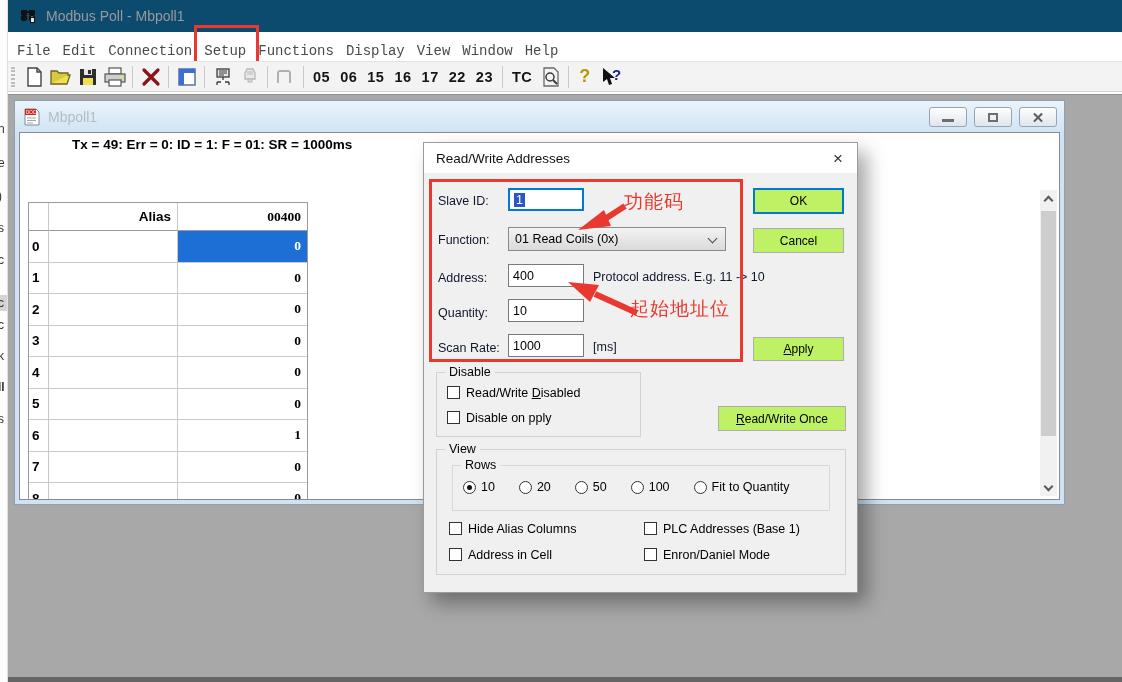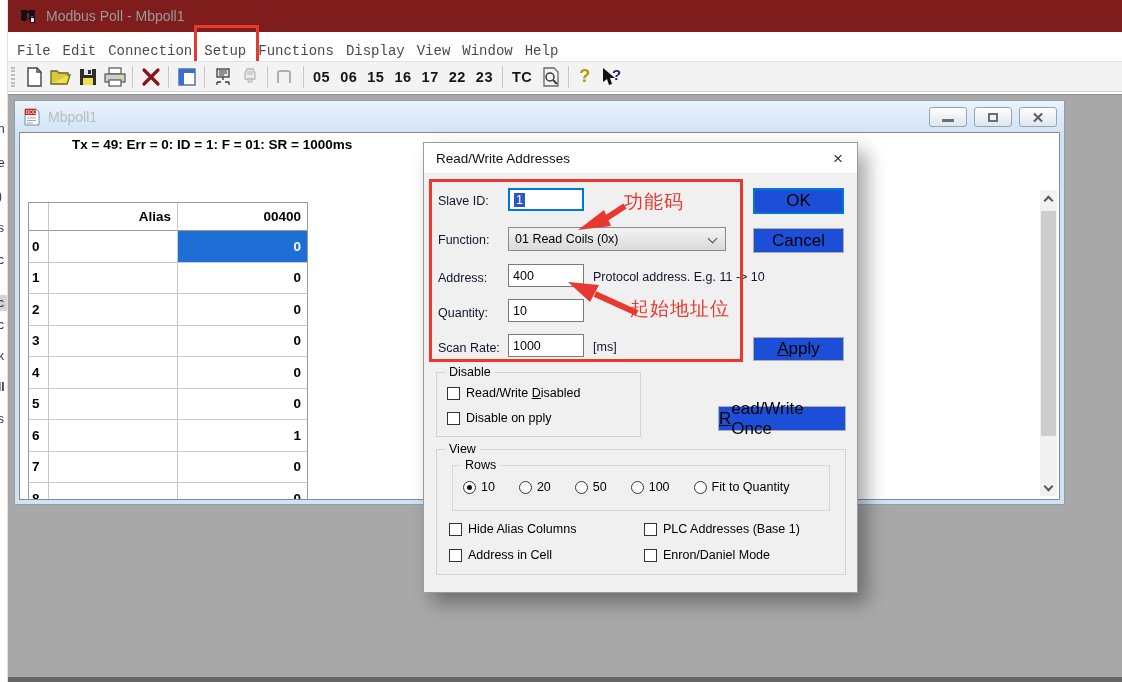--- a/index.html
+++ b/index.html
@@ -7,21 +7,21 @@
   body { font-family:"Liberation Sans", sans-serif; background:#fff; position:relative; }
   .screen { position:absolute; left:0; top:0; width:1122px; height:682px; overflow:hidden; background:#fff; }
 
   
   .bg-sliver { position:absolute; left:0; top:0; width:8px; height:682px; background:#fdfdfd; overflow:hidden; border-right:1px solid #e0e0e0; }
   .bg-sliver .frag { position:absolute; left:-2px; font-size:12px; color:#333; }
   .bg-sliver .selband { position:absolute; left:0; top:295px; width:8px; height:16px; background:#d4d4d4; }
 
   
   .app-top { position:absolute; left:8px; top:0; right:0; height:95px; background:#ffffff; }
-  .titlebar { position:absolute; left:0; top:0; right:0; height:32px; display:flex; align-items:center; padding-left:12px; background:#7f1d1d; }
+  .titlebar { position:absolute; left:0; top:0; right:0; height:32px; display:flex; align-items:center; padding-left:12px; background:#0c4a6e; }
   .titlebar .apptitle { margin-left:8px; font-size:14px; color:#9a9a9a; }
   .menubar { position:absolute; left:0; top:32px; right:0; height:29px; display:flex; align-items:flex-end; gap:10px; padding-left:8px; background:#fff; font-size:14px; color:#4a4a4a; overflow:visible;font-family:Liberation Mono, monospace; }
   .menubar .mi { position:relative; padding:2px 1px; cursor:default; }
   .setup-ann { position:absolute; left:-9px; right:-12px; top:-16px; bottom:-14px; border:3px solid #e8382f; pointer-events:none; }
   .toolbar { position:absolute; left:0; top:61px; right:0; height:31px; background:#f3f3f3; border-top:1px solid #e2e2e2; border-bottom:1px solid #d2d2d2; display:flex; align-items:center; padding-left:2px; }
   .grip { width:4px; height:20px; border-left:2px dotted #bdbdbd; border-right:2px dotted #bdbdbd; margin:0 5px 0 1px; }
   .tbtn { width:27px; height:26px; display:flex; align-items:center; justify-content:center; }
   .tsep { width:1px; height:22px; background:#c8c8c8; margin:0 4px; }
   .numbtn { font-weight:700; font-size:14.5px; color:#151515; padding:2px 5px; letter-spacing:0.5px; }
   .qmark { font-weight:700; font-size:18px; color:#b99700; padding:0 6px; }
@@ -43,21 +43,21 @@
   .statusline { position:absolute; left:7px; top:4px; font-size:13.5px; font-weight:700; color:#000;margin-left:45px; }
 
   
   .grid { position:absolute; left:8px; top:57px; width:280px; border:1px solid #9a9a9a; background:#fff;margin-top:12px; }
   .grow { display:flex; height:31.5px; }
   .grow.hdr { height:28px; }
   .cell { border-right:1px solid #c9c9c9; border-bottom:1px solid #c9c9c9; display:flex; align-items:center; font-size:13.5px; }
   .hdr .cell { border-bottom:1px solid #9a9a9a; font-weight:700; }
   .cell.num { width:20px; justify-content:flex-start; padding-left:3px; font-weight:700; }
   .cell.alias { width:129px; justify-content:flex-end; padding-right:6px; font-weight:700; }
-  .cell.val { width:129px; justify-content:flex-end; padding-right:6px; font-weight:700; border-right:none; }
+  .cell.val { width:129px; justify-content:flex-end; padding-right:6px; font-weight:700; border-right:none;font-family:Liberation Serif, serif; }
   .cell.sel { background:#1d6fd5; color:#fff; }
 
   
   .vscroll { position:absolute; right:2px; top:57px; bottom:3px; width:17px; background:#f1f1f1; }
   .varrow { position:absolute; left:0; width:17px; height:16px; display:flex; align-items:center; justify-content:center; }
   .varrow.up { top:0; } .varrow.down { bottom:0; }
   .chev { width:7px; height:7px; border-left:2px solid #5a5a5a; border-bottom:2px solid #5a5a5a; }
   .chev.u { transform:rotate(135deg); margin-top:4px; }
   .chev.d { transform:rotate(-45deg); margin-bottom:4px; }
   .vthumb { position:absolute; left:1px; right:1px; top:21px; height:225px; background:#cdcdcd; }
@@ -66,29 +66,29 @@
   .dialog { position:absolute; left:423px; top:142px; width:435px; height:451px; background:#f0f0f0; border:1px solid #9b9b9b; box-shadow:9px 10px 18px rgba(0,0,0,0.35); }
   .dlg-titlebar { position:absolute; left:0; top:0; right:0; height:30px; background:#fff; display:flex; align-items:center; padding:0 12px; }
   .dlg-title { font-size:13.5px; color:#101010; }
   .dlg-close { margin-left:auto; font-size:17px; color:#333; line-height:1; padding:0 2px; }
   .dlabel { position:absolute; font-size:12.5px; color:#0f172a; }
   .tin { position:absolute; height:23px; background:#fff; border:1px solid #7a7a7a; font-size:12.5px; display:flex; align-items:center; padding:0 4px; }
   .tin.focus { border:2px solid #0078d7; }
   .selval { background:#2b57c4; color:#fff; padding:0 2px; }
   .combo { position:absolute; left:84px; top:84px; width:218px; height:24px; background:linear-gradient(#f3f3f3,#dadada); border:1px solid #8a8a8a; font-size:12.5px; display:flex; align-items:center; padding-left:6px; }
   .combo .chev2 { position:absolute; right:9px; top:7px; width:7px; height:7px; border-left:1.6px solid #4d4d4d; border-bottom:1.6px solid #4d4d4d; transform:rotate(-45deg); }
-  .wbtn { position:absolute; background:#1d4ed8; border:1px solid #adadad; font-size:17px; color:#000; display:flex; align-items:center; justify-content:center; }
+  .wbtn { position:absolute; background:#bef264; border:1px solid #adadad; font-size:12px; color:#000; display:flex; align-items:center; justify-content:center; }
   .wbtn.default { border:2px solid #0078d7; }
   .u { text-decoration:underline; }
   .groupbox { position:absolute; border:1px solid #d2d2d2; }
   .legend { position:absolute; top:-8px; left:8px; background:#f0f0f0; padding:0 4px; font-size:12.5px; color:#000; }
   .cb { width:13px; height:13px; background:#fff; border:1px solid #333; flex:none; }
   .rd { width:13px; height:13px; border:1px solid #333; border-radius:50%; background:#fff; flex:none; position:relative; }
   .rd.on::after { content:""; position:absolute; left:3px; top:3px; width:5px; height:5px; border-radius:50%; background:#111; }
-  .ckrow { position:absolute; display:flex; align-items:center; gap:6px; font-size:12.5px; }
+  .ckrow { position:absolute; display:flex; gap:6px; font-size:12.5px; }
   .rdrow { display:flex; align-items:center; gap:5px; font-size:12.5px; }
 
   
   .fieldbox-ann { position:absolute; left:5px; top:36px; width:314px; height:183px; border:3px solid #e8382f; pointer-events:none; }
   .ann-text { position:absolute; color:#e8382f; font-size:19px; letter-spacing:1px; white-space:nowrap; }
   .arrows { position:absolute; left:0; top:0; pointer-events:none; }
 </style>
 </head>
 <body>
 

